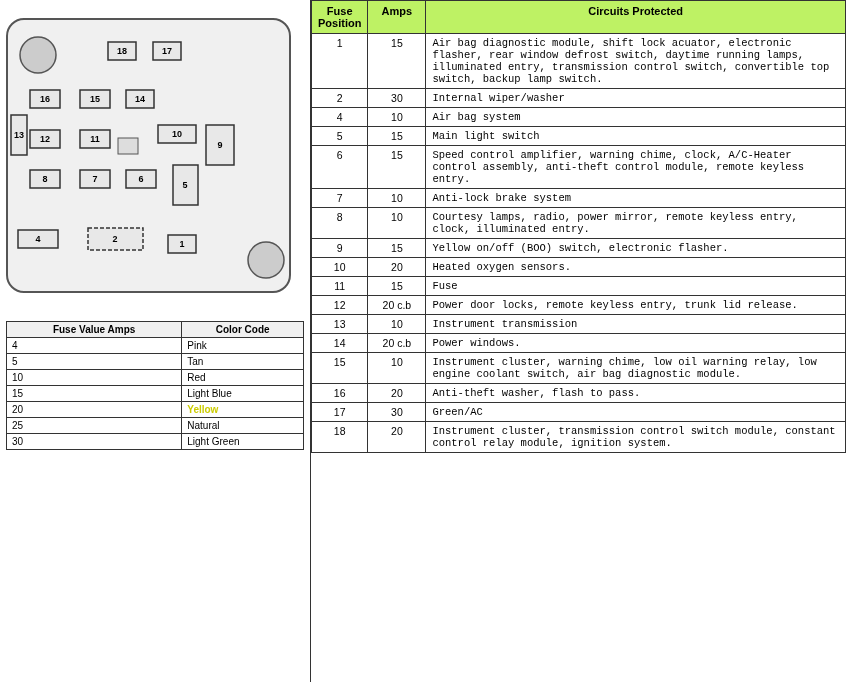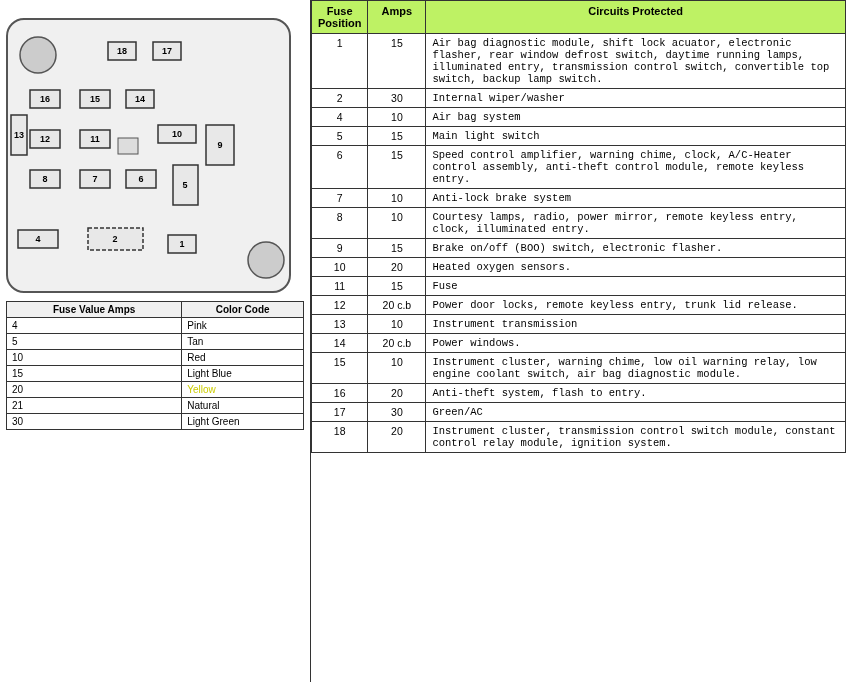--- a/index.html
+++ b/index.html
@@ -33,21 +33,21 @@
       height: 275px;
       border: 2px solid #555;
       border-radius: 18px;
       position: relative;
       background: #f0f0f0;
     }
 
     .legend-table {
       border-collapse: collapse;
       font-size: 10px;
-      margin-top: 0;
+      margin-top: 20px;
     }
     .legend-table td, .legend-table th {
       border: 1px solid #333;
       padding: 2px 5px;
     }
     .legend-table th {
       background: #f0f0f0;
       font-weight: bold;
     }
 
@@ -85,21 +85,21 @@
     }
     .fuse-table td:nth-child(2) {
       text-align: center;
       width: 58px;
     }
     .fuse-table td:nth-child(3) {
       width: auto;
       font-family: Liberation Mono, monospace;
     }
 
-    .color-yellow { color: #cccc00; font-weight: normal; }
+    .color-yellow { color: #cccc00; font-weight: bold; }
   </style>
 </head>
 <body>
 
 <div class="left-panel">
   <div class="diagram-title"></div>
 
   <div class="fuse-box-diagram">
     
     <svg width="285" height="275">
@@ -185,21 +185,21 @@
         </tr>
         <tr>
           <td>15</td>
           <td>Light Blue</td>
         </tr>
         <tr>
           <td>20</td>
           <td><span class="color-yellow">Yellow</span></td>
         </tr>
         <tr>
-          <td>21</td>
+          <td>25</td>
           <td>Natural</td>
         </tr>
         <tr>
           <td>30</td>
           <td>Light Green</td>
         </tr>
       </tbody>
   </table>
 </div>
 
@@ -244,21 +244,21 @@
           <td>Anti-lock brake system</td>
         </tr>
         <tr>
           <td>8</td>
           <td>10</td>
           <td>Courtesy lamps, radio, power mirror, remote keyless entry, clock, illuminated entry.</td>
         </tr>
         <tr>
           <td>9</td>
           <td>15</td>
-          <td>Brake on/off (BOO) switch, electronic flasher.</td>
+          <td>Yellow on/off (BOO) switch, electronic flasher.</td>
         </tr>
         <tr>
           <td>10</td>
           <td>20</td>
           <td>Heated oxygen sensors.</td>
         </tr>
         <tr>
           <td>11</td>
           <td>15</td>
           <td>Fuse</td>
@@ -279,21 +279,21 @@
           <td>Power windows.</td>
         </tr>
         <tr>
           <td>15</td>
           <td>10</td>
           <td>Instrument cluster, warning chime, low oil warning relay, low engine coolant switch, air bag diagnostic module.</td>
         </tr>
         <tr>
           <td>16</td>
           <td>20</td>
-          <td>Anti-theft system, flash to entry.</td>
+          <td>Anti-theft washer, flash to pass.</td>
         </tr>
         <tr>
           <td>17</td>
           <td>30</td>
           <td>Green/AC</td>
         </tr>
         <tr>
           <td>18</td>
           <td>20</td>
           <td>Instrument cluster, transmission control switch module, constant control relay module, ignition system.</td>

